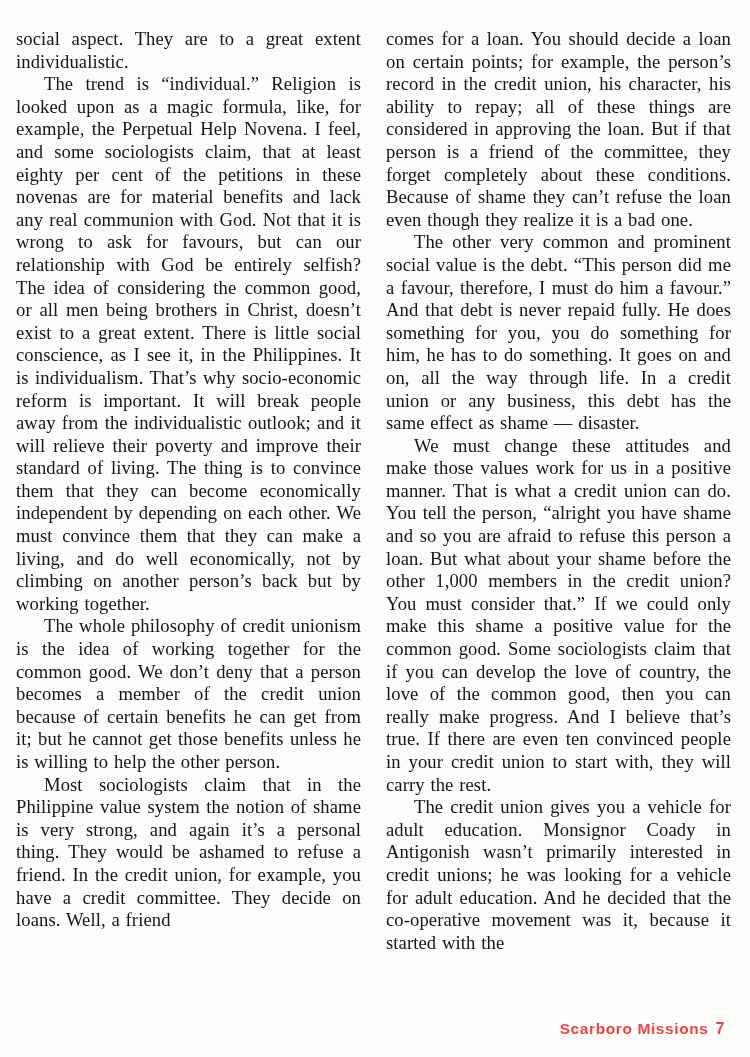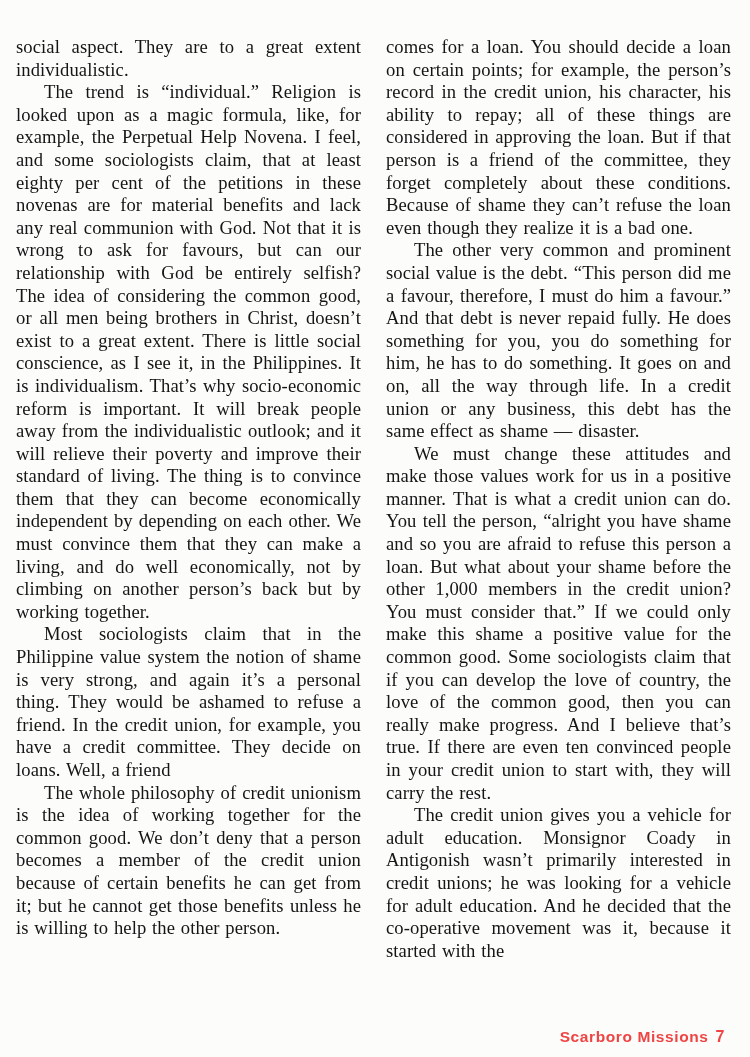--- a/index.html
+++ b/index.html
@@ -19,21 +19,20 @@
     width: 750px;
     height: 1057px;
     position: relative;
   }
   .columns {
     display: flex;
     gap: 25px;
     padding: 28px 19px 0 16px;
     height: 1000px;
     overflow: hidden;
-    margin-top: 8px;
   }
   .column {
     width: 345px;
     overflow: hidden;
   }
   .column p {
     margin: 0;
     font-size: 18.6px;
     line-height: 22.6px;
     text-align: justify;
@@ -61,22 +60,22 @@
   }
 </style>
 </head>
 <body>
 
 <div class="page">
   <div class="columns">
     <div class="column">
         <p class="">social aspect. They are to a great extent individualistic.</p>
         <p class="indent">The trend is “individual.”  Religion is looked upon as a magic formula, like, for example, the Perpetual Help Novena. I feel, and some sociologists claim, that at least eighty per cent of the petitions in these novenas are for material benefits and lack any real communion with God. Not that it is wrong to ask for favours, but can our relationship with God be entirely selfish?  The idea of considering the common good, or all men being brothers in Christ, doesn’t exist to a great extent.  There is little social conscience, as I see it, in the Philippines. It is individualism. That’s why socio-economic reform is important. It will break people away from the individualistic outlook; and it will relieve their poverty and improve their standard of living. The thing is to convince them that they can become economically independent by depending on each other.  We must convince them that they can make a living, and do well economically, not by climbing on another person’s back but by working together.</p>
+        <p class="indent">The whole philosophy of credit unionism is the idea of working together for the common good. We don’t deny that a person becomes a member of the credit union because of certain benefits he can get from it; but he cannot get those benefits unless he is willing to help the other person.</p>
         <p class="indent">Most sociologists claim that in the Philippine value system the notion of shame is very strong, and again it’s a personal thing. They would be ashamed to refuse a friend. In the credit union, for example, you have a credit committee. They decide on loans. Well, a friend</p>
-        <p class="indent">The whole philosophy of credit unionism is the idea of working together for the common good. We don’t deny that a person becomes a member of the credit union because of certain benefits he can get from it; but he cannot get those benefits unless he is willing to help the other person.</p>
       </div>
     <div class="column">
         <p class="">comes for a loan. You should decide a loan on certain points; for example, the person’s record in the credit union, his character, his ability to repay; all of these things are considered in approving the loan. But if that person is a friend of the committee, they forget completely about these conditions. Because of shame they can’t refuse the loan even though they realize it is a bad one.</p>
         <p class="indent">The other very common and prominent social value is the debt. “This person did me a favour, therefore, I must do him a favour.”  And that debt is never repaid fully.  He does something for you, you do something for him, he has to do something. It goes on and on, all the way through life.  In a credit union or any business, this debt has the same effect as shame — disaster.</p>
         <p class="indent">We must change these attitudes and make those values work for us in a positive manner.  That is what a credit union can do.  You tell the person, “alright you have shame and so you are afraid to refuse this person a loan. But what about your shame before the other 1,000 members in the credit union? You must consider that.”  If we could only make this shame a positive value for the common good. Some sociologists claim that if you can develop the love of country, the love of the common good, then you can really make progress.  And I believe that’s true. If there are even ten convinced people in your credit union to start with, they will carry the rest.</p>
         <p class="indent">The credit union gives you a vehicle for adult education. Monsignor Coady in Antigonish wasn’t primarily interested in credit unions; he was looking for a vehicle for adult education. And he decided that the co-operative movement was it, because it started with the</p>
       </div>
   </div>
   <div class="footer">
     <span>Scarboro Missions</span><span class="page-num">7</span>

